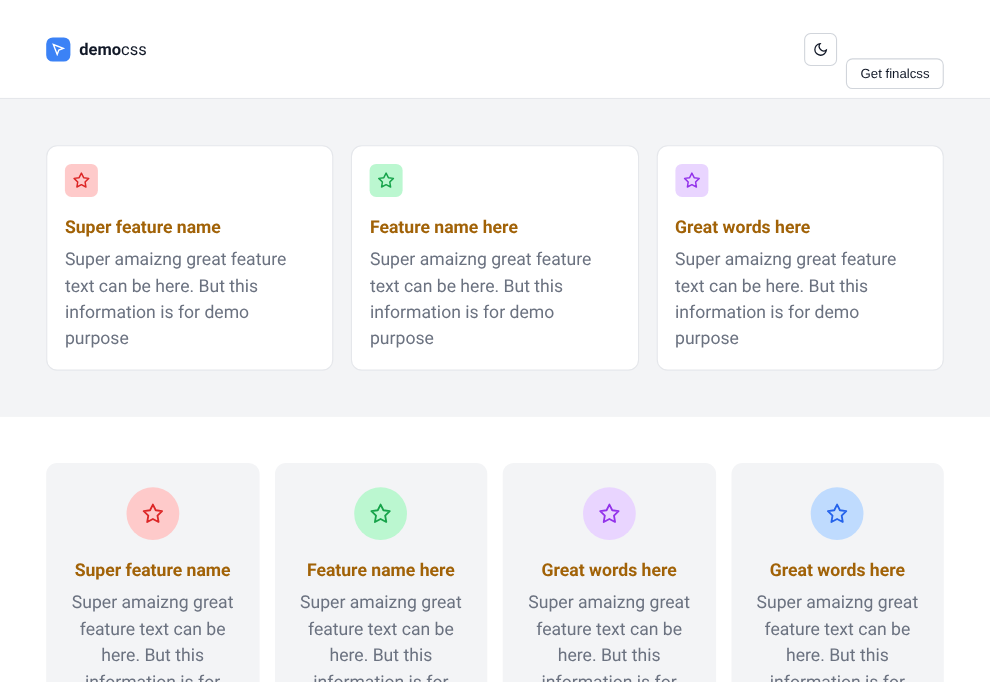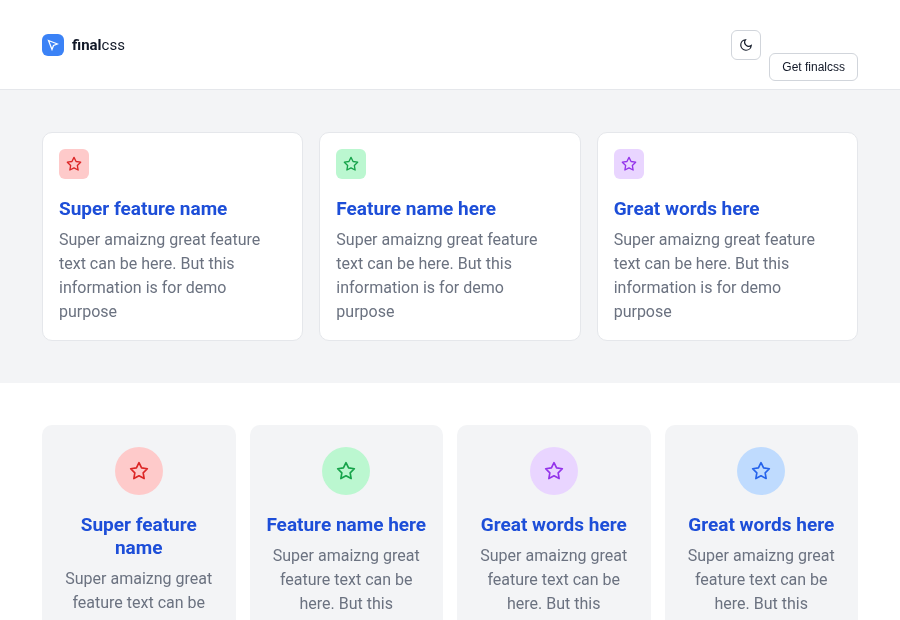--- a/index.html
+++ b/index.html
@@ -67,21 +67,21 @@
     }
     .icon-badge {
       width: 30px; height: 30px;
       border-radius: 6px;
       display: flex; align-items: center; justify-content: center;
       margin-bottom: 18px;
     }
     .icon-badge.red { background: #fecaca; }
     .icon-badge.green { background: #bbf7d0; }
     .icon-badge.purple { background: #e9d5ff; }
-    .card-title { font-weight: 700; font-size: 19px; margin-bottom: 8px; color: #1d4ed8; }
+    .card-title { font-weight: 700; font-size: 16px; margin-bottom: 8px; color: #a16207; }
     .card-desc { font-size: 16px; color: #6b7280; line-height: 1.5; }
     
     .section-2 { padding: 42px; }
     .grid-4 { display: grid; grid-template-columns: repeat(4, 1fr); gap: 14px; }
     .card-gray {
       background: #f3f4f6;
       border-radius: 10px;
       padding: 22px 14px;
       text-align: center;
     }
@@ -105,21 +105,21 @@
 </head>
 <body>
 
 <header class="header">
   <div class="brand">
     <div class="logo">
       <svg width="12" height="12" viewBox="0 0 24 24" fill="none" stroke="white" stroke-width="2.5">
           <path d="M3 3l7 18 3-8 8-3z"></path>
         </svg>
     </div>
-    <span class="brand-name"><span class="bold">final</span><span>css</span></span>
+    <span class="brand-name"><span class="bold">demo</span><span>css</span></span>
   </div>
   <div class="header-actions">
     <button class="icon-btn">
       <svg width="14" height="14" viewBox="0 0 24 24" fill="none" stroke="#111827" stroke-width="2">
           <path d="M21 12.79A9 9 0 1111.21 3 7 7 0 0021 12.79z"></path>
         </svg>
     </button>
     <button class="btn">Get finalcss</button>
   </div>
 </header>

